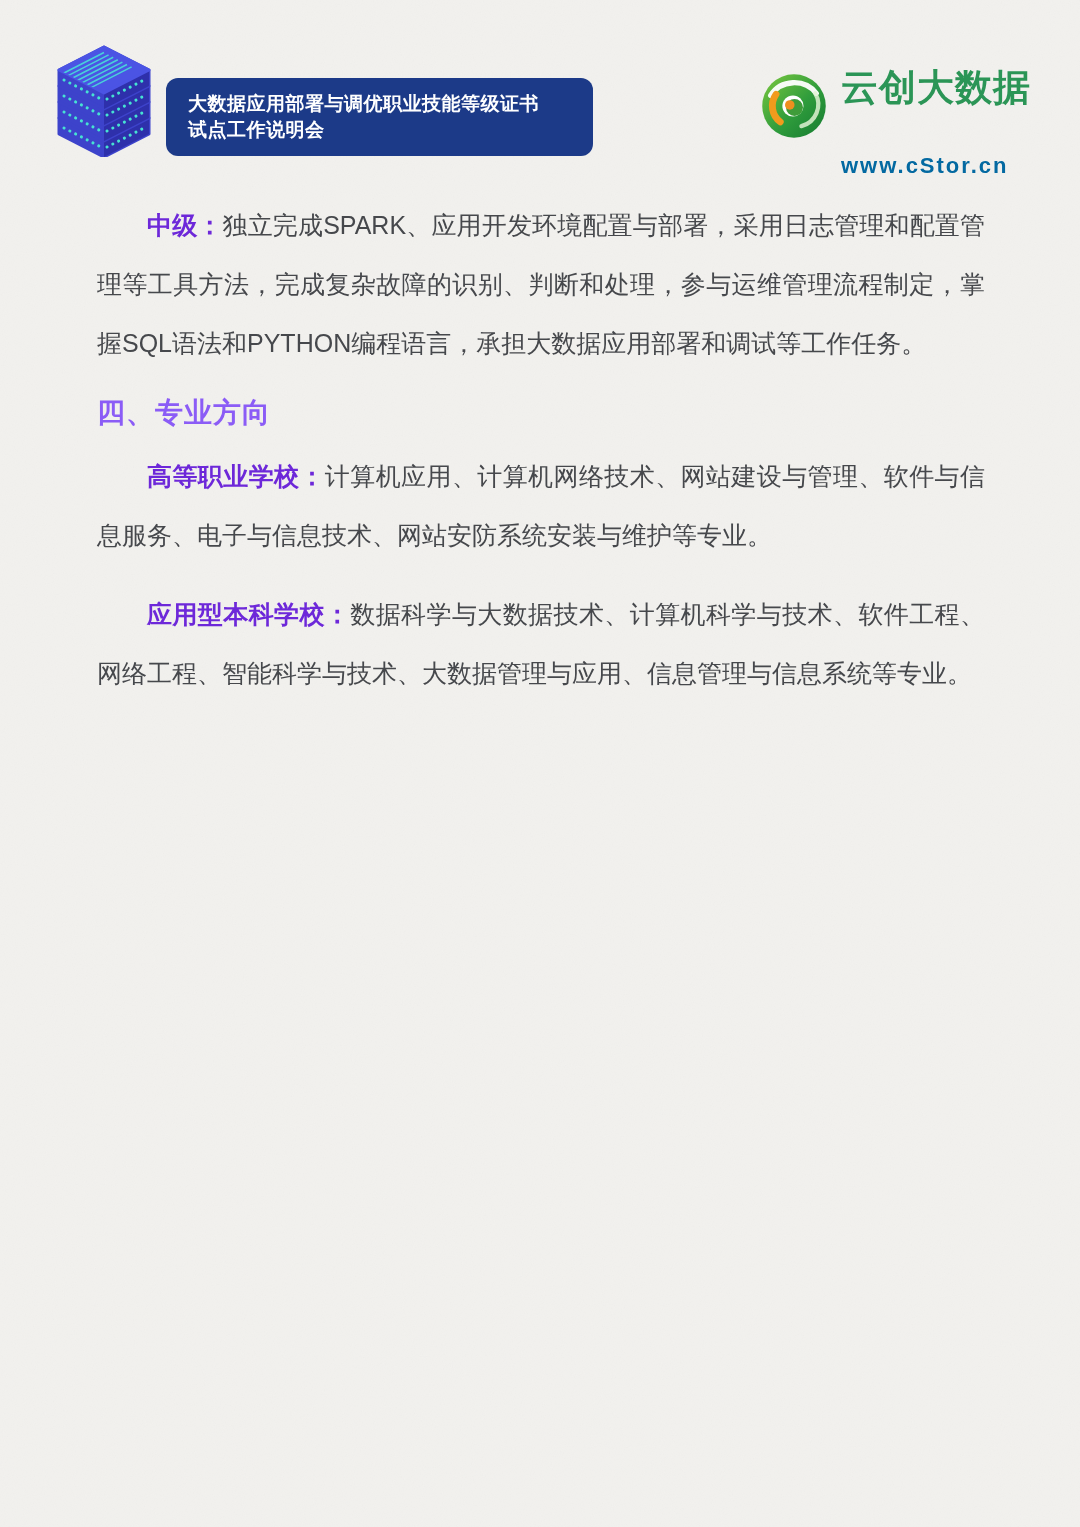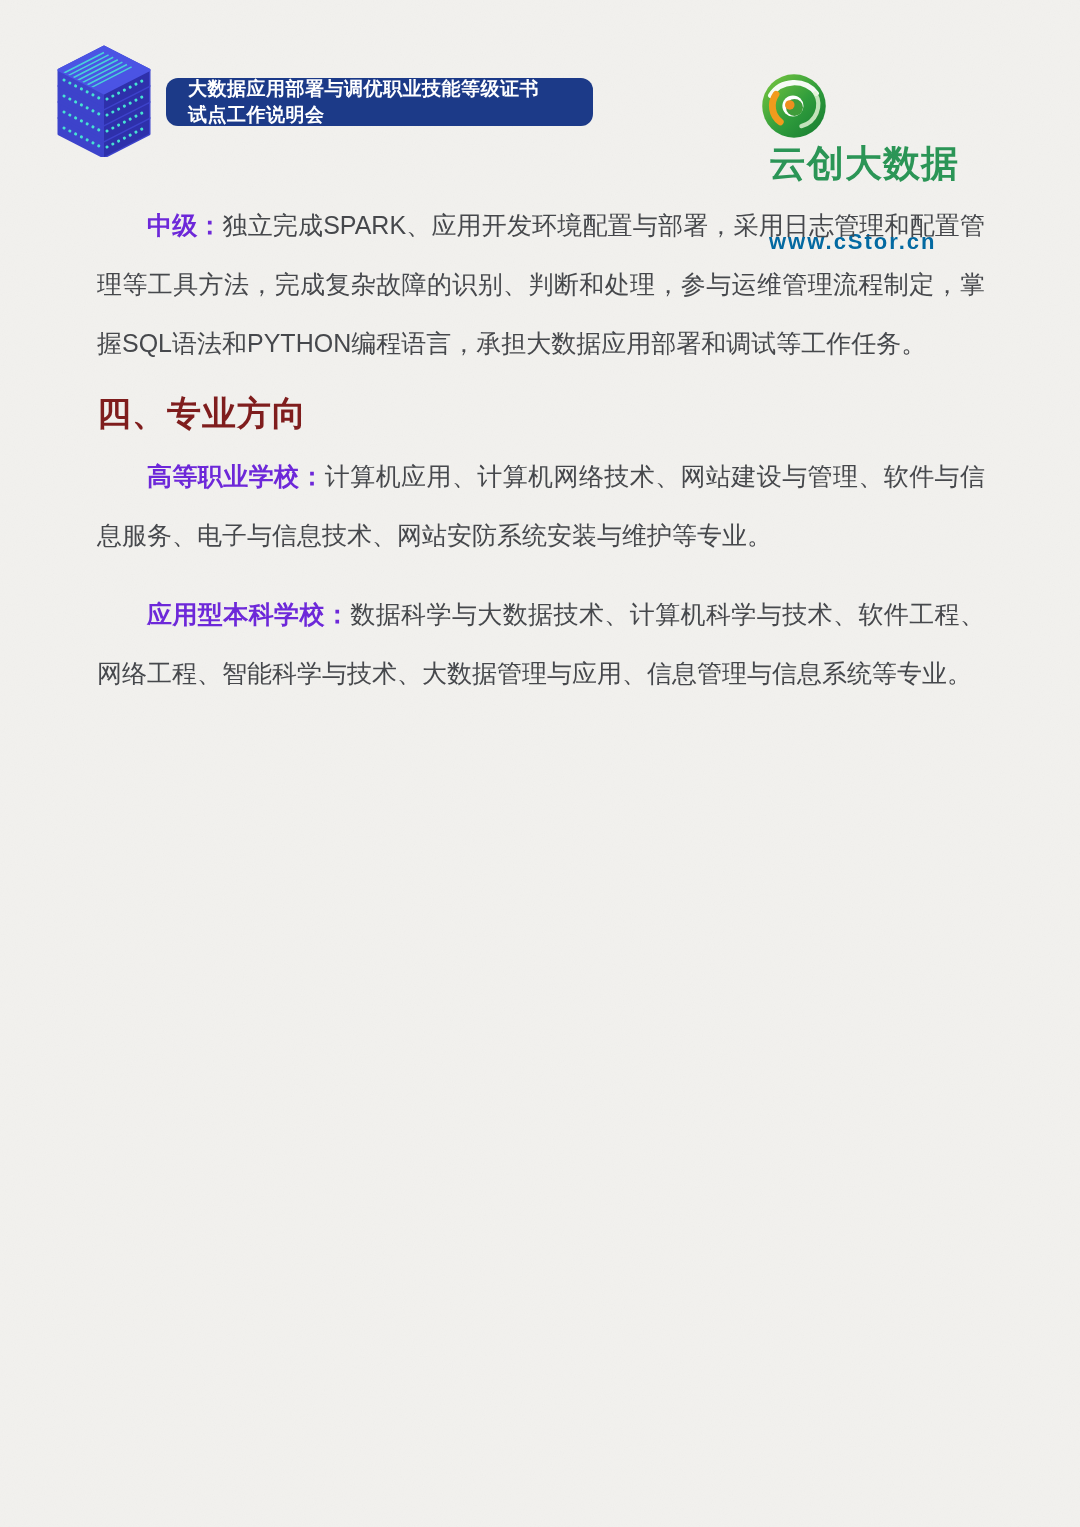--- a/index.html
+++ b/index.html
@@ -5,48 +5,48 @@
   html,body{margin:0;padding:0;}
   body{font-family:"Liberation Sans","DejaVu Sans",sans-serif;}
   .page{
     position:relative;width:1080px;height:1527px;
     background:#f2f1ee;overflow:hidden;
   }
   .texture{position:absolute;inset:0;width:100%;height:100%;pointer-events:none;}
   
   .server-icon{position:absolute;left:54px;top:44px;width:100px;height:113px;}
   .title-badge{
-    position:absolute;left:166px;top:78px;width:427px;height:48px;
+    position:absolute;left:166px;top:78px;width:427px;height:78px;
     border-radius:12px;display:flex;flex-direction:column;justify-content:center;
     padding:0 22px;box-sizing:border-box;
   }
   .title-badge .line{
     color:#ffffff;font-weight:bold;font-size:19px;line-height:26px;
     letter-spacing:0.5px;white-space:nowrap;
   }
-  .logo{position:absolute;left:758px;top:66px;display:flex;align-items:flex-start;flex-direction:column;}
+  .logo{position:absolute;left:758px;top:66px;display:flex;align-items:flex-start;}
   .logo-swirl{width:72px;height:72px;flex:0 0 auto;margin-top:4px;}
   .logo-text{margin-left:11px;display:flex;flex-direction:column;}
   .logo-title{
     font-size:37px;font-weight:bold;line-height:44px;letter-spacing:1px;white-space:nowrap;
   }
   .logo-url{
     font-size:22px;font-weight:bold;line-height:24px;letter-spacing:2px;
     margin-top:-2px;white-space:nowrap;
   }
   
   .content{position:absolute;left:97px;top:196px;width:888px;}
   .para{
     font-size:25px;line-height:59px;color:#46484c;
     text-align:justify;text-justify:inter-ideograph;
     text-indent:2em;margin:0 0 20px 0;
   }
   .para b{color:#6d28d9;font-weight:bold;}
   .section-heading{
-    font-size:34px;line-height:40px;font-weight:bold;color:#7f1d1d;
+    font-size:28px;line-height:40px;font-weight:bold;color:#8b5cf6;
     margin:0 0 14px 0;letter-spacing:1px;
   }
 </style>
 </head>
 <body>
 
 <div class="page">
 
   <svg class="texture" xmlns="http://www.w3.org/2000/svg">
     <filter id="grain">

